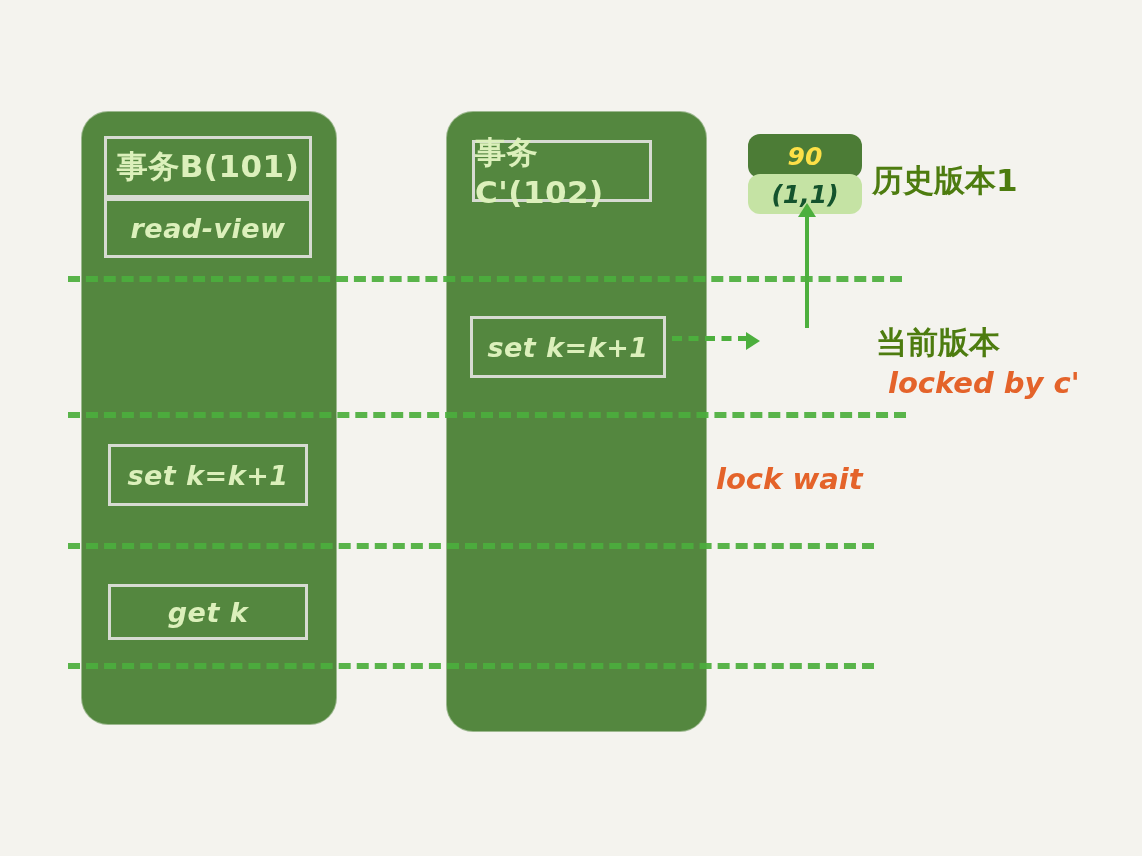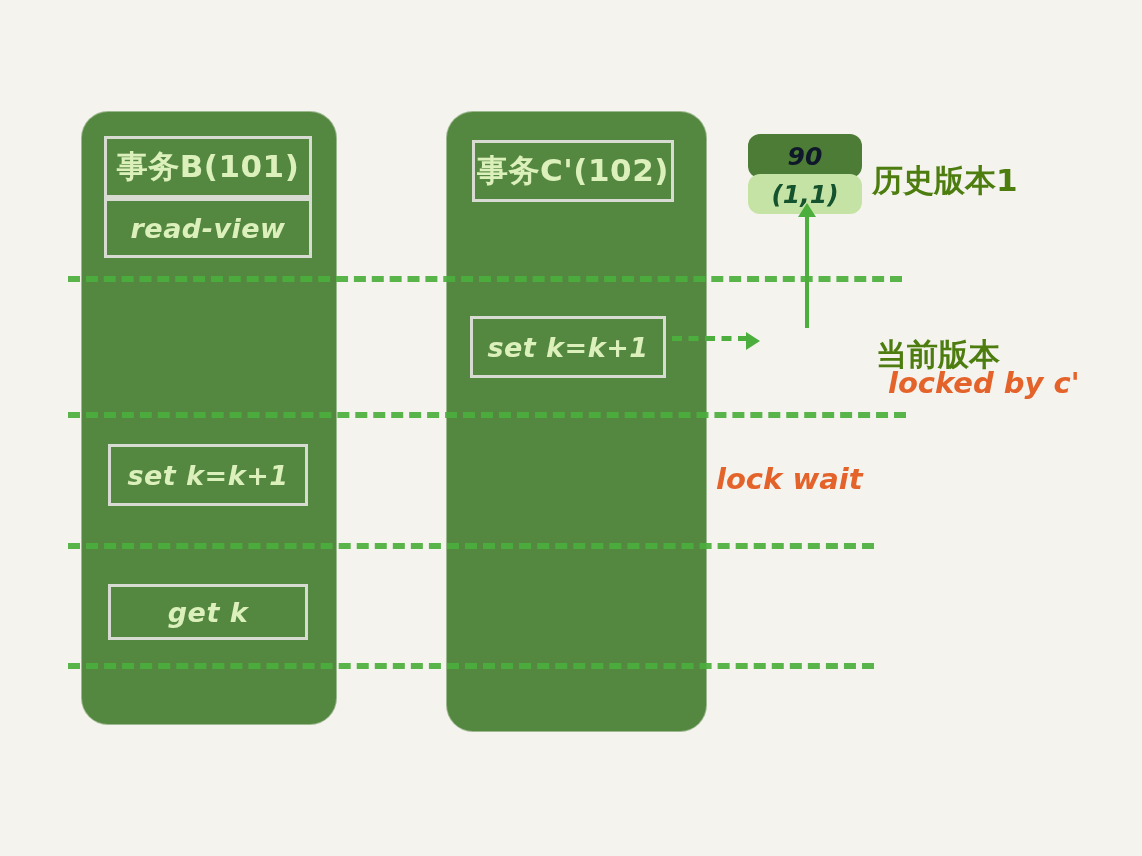--- a/index.html
+++ b/index.html
@@ -52,21 +52,21 @@
 
   #box-b-title   { left: 104px; top: 136px; width: 208px; height: 62px; }
   #box-b-title span { font-size: 31px; }
   #box-b-read    { left: 104px; top: 198px; width: 208px; height: 60px; }
   #box-b-read span { font-size: 27px; }
   #box-b-set     { left: 108px; top: 444px; width: 200px; height: 62px; }
   #box-b-set span { font-size: 27px; }
   #box-b-get     { left: 108px; top: 584px; width: 200px; height: 56px; }
   #box-b-get span { font-size: 27px; }
 
-  #box-c-title   { left: 472px; top: 140px; width: 202px; height: 62px; }
+  #box-c-title   { left: 472px; top: 140px; width: 180px; height: 62px; }
   #box-c-title span { font-size: 31px; }
   #box-c-set     { left: 470px; top: 316px; width: 196px; height: 62px; }
   #box-c-set span { font-size: 27px; }
 
   
   .divider {
     position: absolute;
     height: 0;
     border-top: 6px dashed #4caf3d;
     opacity: 0.92;
@@ -83,21 +83,21 @@
   }
   .ver-top {
     height: 44px;
     background: #4c7c36;
     border-radius: 12px;
     display: flex;
     align-items: center;
     justify-content: center;
   }
   .ver-top span {
-    color: #0f172a;
+    color: #fde047;
     font-size: 25px;
     font-weight: bold;
     font-style: italic;
     font-family: "DejaVu Sans", sans-serif;
   }
   .ver-bot {
     height: 40px;
     margin-top: -4px;
     background: #c5e3a4;
     border-radius: 12px;
@@ -159,21 +159,21 @@
   .annot {
     position: absolute;
     font-family: "DejaVu Sans", sans-serif;
     font-weight: bold;
     white-space: nowrap;
   }
   .annot-dark { color: #4d7c0f; font-size: 31px; }
   .annot-orange { color: #e4632a; font-size: 29px; font-style: italic; }
 
   #annot-hist { left: 872px; top: 160px; }
-  #annot-curr { left: 876px; top: 322px; margin-top: 12px; }
+  #annot-curr { left: 876px; top: 322px; }
   #annot-lock { left: 872px; top: 366px; margin-left: 16px; }
   #annot-wait { left: 716px; top: 462px; }
 </style>
 </head>
 <body>
 
 <div id="canvas">
 
   <div id="col-b" class="txn-column"></div>
 

